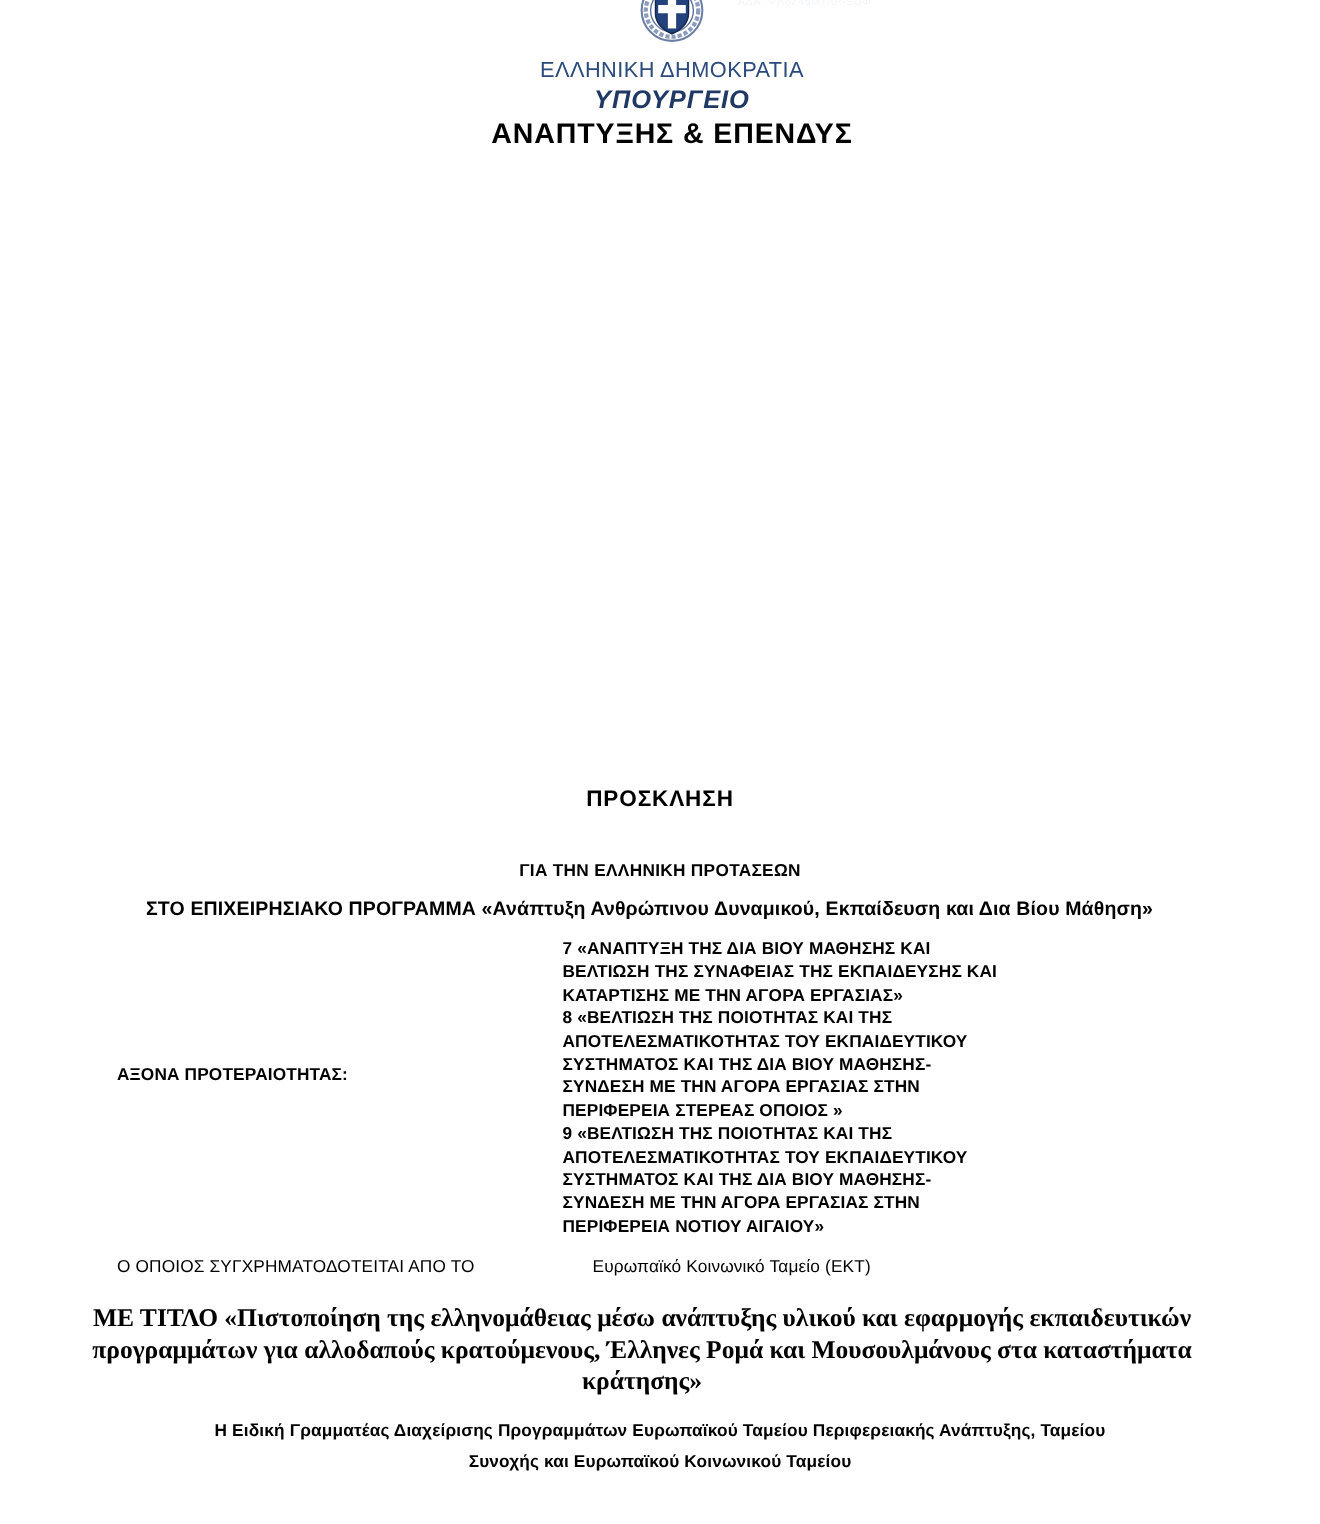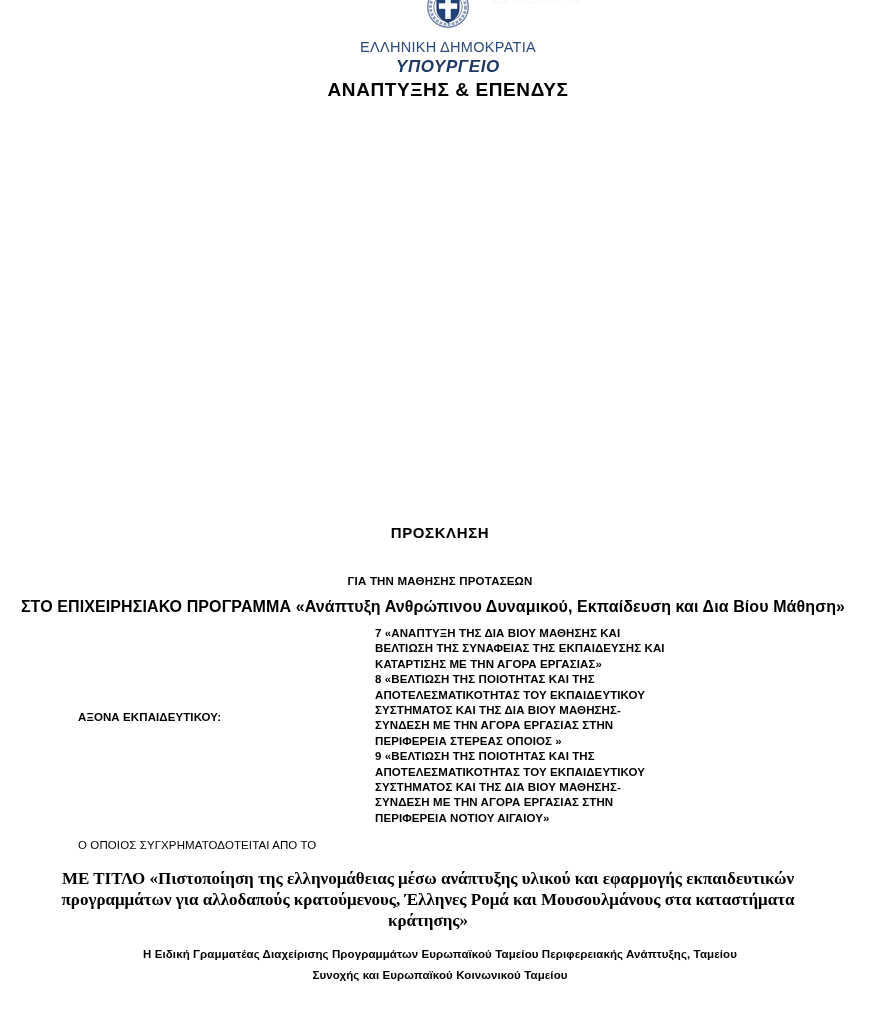--- a/index.html
+++ b/index.html
@@ -93,21 +93,21 @@
     font-size: 11.5px;
     font-weight: bold;
     letter-spacing: .2px;
   }
   .subtitle2 {
     position: absolute;
     top: 598px;
     left: 0;
     right: 14px;
     text-align: center;
-    font-size: 16px;
+    font-size: 13px;
     font-weight: bold;
     letter-spacing: .1px;
   }
 
   
   .axis-block {
     position: absolute;
     top: 626px;
     left: 78px;
     width: 724px;
@@ -203,44 +203,45 @@
     </svg>
   </div>
 
   <div class="lh-line1">ΕΛΛΗΝΙΚΗ ΔΗΜΟΚΡΑΤΙΑ</div>
   <div class="lh-line2">ΥΠΟΥΡΓΕΙΟ</div>
   <div class="lh-line3">ΑΝΑΠΤΥΞΗΣ &amp; ΕΠΕΝΔΥΣ</div>
 </div>
 
 <div class="doc-title">ΠΡΟΣΚΛΗΣΗ</div>
 
-<div class="subtitle1">ΓΙΑ ΤΗΝ ΜΑΘΗΣΗΣ ΠΡΟΤΑΣΕΩΝ</div>
+<div class="subtitle1">ΓΙΑ ΤΗΝ ΕΛΛΗΝΙΚΗ ΠΡΟΤΑΣΕΩΝ</div>
 <div class="subtitle2">ΣΤΟ ΕΠΙΧΕΙΡΗΣΙΑΚΟ ΠΡΟΓΡΑΜΜΑ «Ανάπτυξη Ανθρώπινου Δυναμικού, Εκπαίδευση και Δια Βίου Μάθηση»</div>
 
 <div class="axis-block">
-  <div class="axis-label-col">ΑΞΟΝΑ ΕΚΠΑΙΔΕΥΤΙΚΟΥ:</div>
+  <div class="axis-label-col">ΑΞΟΝΑ ΠΡΟΤΕΡΑΙΟΤΗΤΑΣ:</div>
   <div class="axis-value-col">
     <div class="axis-item">7 «ΑΝΑΠΤΥΞΗ ΤΗΣ ΔΙΑ ΒΙΟΥ ΜΑΘΗΣΗΣ ΚΑΙ</div>
     <div class="axis-item">ΒΕΛΤΙΩΣΗ ΤΗΣ ΣΥΝΑΦΕΙΑΣ ΤΗΣ ΕΚΠΑΙΔΕΥΣΗΣ ΚΑΙ</div>
     <div class="axis-item">ΚΑΤΑΡΤΙΣΗΣ ΜΕ ΤΗΝ ΑΓΟΡΑ ΕΡΓΑΣΙΑΣ»</div>
     <div class="axis-item">8 «ΒΕΛΤΙΩΣΗ ΤΗΣ ΠΟΙΟΤΗΤΑΣ ΚΑΙ ΤΗΣ</div>
     <div class="axis-item">ΑΠΟΤΕΛΕΣΜΑΤΙΚΟΤΗΤΑΣ ΤΟΥ ΕΚΠΑΙΔΕΥΤΙΚΟΥ</div>
     <div class="axis-item">ΣΥΣΤΗΜΑΤΟΣ ΚΑΙ ΤΗΣ ΔΙΑ ΒΙΟΥ ΜΑΘΗΣΗΣ-</div>
     <div class="axis-item">ΣΥΝΔΕΣΗ ΜΕ ΤΗΝ ΑΓΟΡΑ ΕΡΓΑΣΙΑΣ ΣΤΗΝ</div>
     <div class="axis-item">ΠΕΡΙΦΕΡΕΙΑ ΣΤΕΡΕΑΣ ΟΠΟΙΟΣ »</div>
     <div class="axis-item">9 «ΒΕΛΤΙΩΣΗ ΤΗΣ ΠΟΙΟΤΗΤΑΣ ΚΑΙ ΤΗΣ</div>
     <div class="axis-item">ΑΠΟΤΕΛΕΣΜΑΤΙΚΟΤΗΤΑΣ ΤΟΥ ΕΚΠΑΙΔΕΥΤΙΚΟΥ</div>
     <div class="axis-item">ΣΥΣΤΗΜΑΤΟΣ ΚΑΙ ΤΗΣ ΔΙΑ ΒΙΟΥ ΜΑΘΗΣΗΣ-</div>
     <div class="axis-item">ΣΥΝΔΕΣΗ ΜΕ ΤΗΝ ΑΓΟΡΑ ΕΡΓΑΣΙΑΣ ΣΤΗΝ</div>
     <div class="axis-item">ΠΕΡΙΦΕΡΕΙΑ ΝΟΤΙΟΥ ΑΙΓΑΙΟΥ»</div>
   </div>
 </div>
 
 <div class="cofin-row">
   <div class="cofin-label">Ο ΟΠΟΙΟΣ ΣΥΓΧΡΗΜΑΤΟΔΟΤΕΙΤΑΙ ΑΠΟ ΤΟ</div>
+  <div class="cofin-value">Ευρωπαϊκό Κοινωνικό Ταμείο (ΕΚΤ)</div>
 </div>
 
 <div class="project-title">
   <span>ΜΕ ΤΙΤΛΟ «Πιστοποίηση της ελληνομάθειας μέσω ανάπτυξης υλικού και εφαρμογής εκπαιδευτικών</span>
   <span>προγραμμάτων για αλλοδαπούς κρατούμενους, Έλληνες Ρομά και Μουσουλμάνους στα καταστήματα</span>
   <span>κράτησης»</span>
 </div>
 
 <div class="signatory">
   <div>Η Ειδική Γραμματέας Διαχείρισης Προγραμμάτων Ευρωπαϊκού Ταμείου Περιφερειακής Ανάπτυξης, Ταμείου</div>

